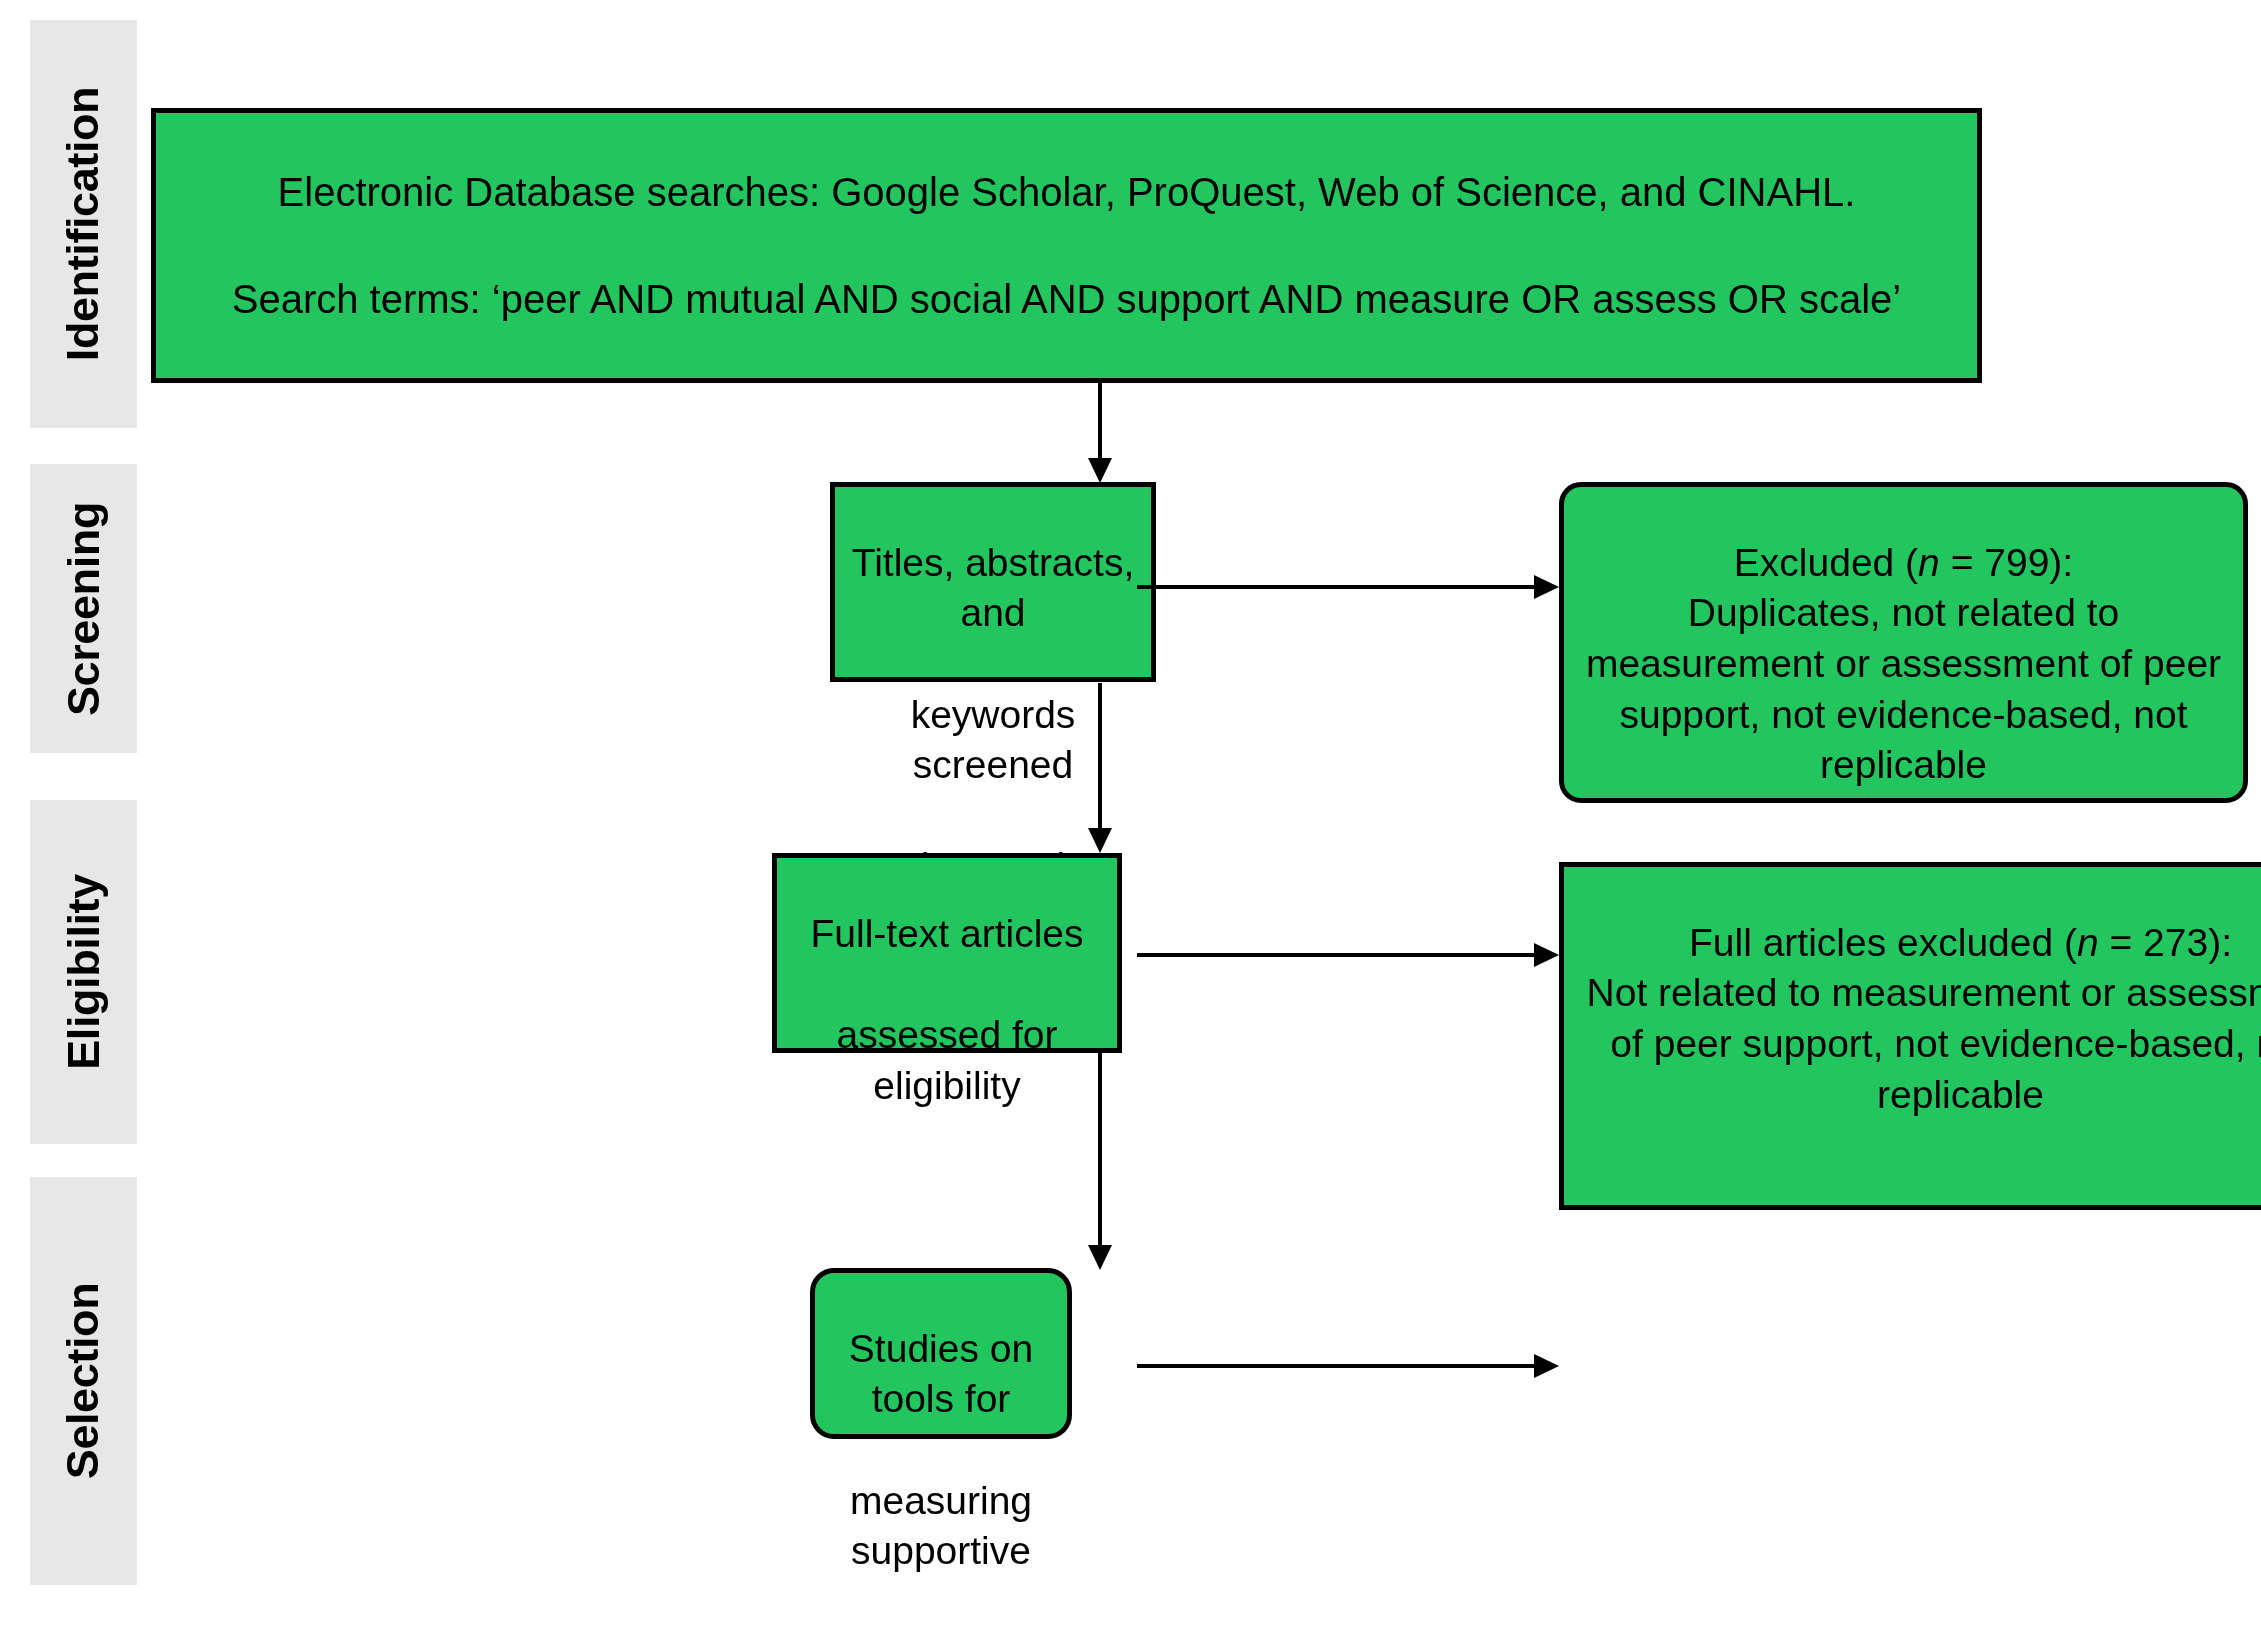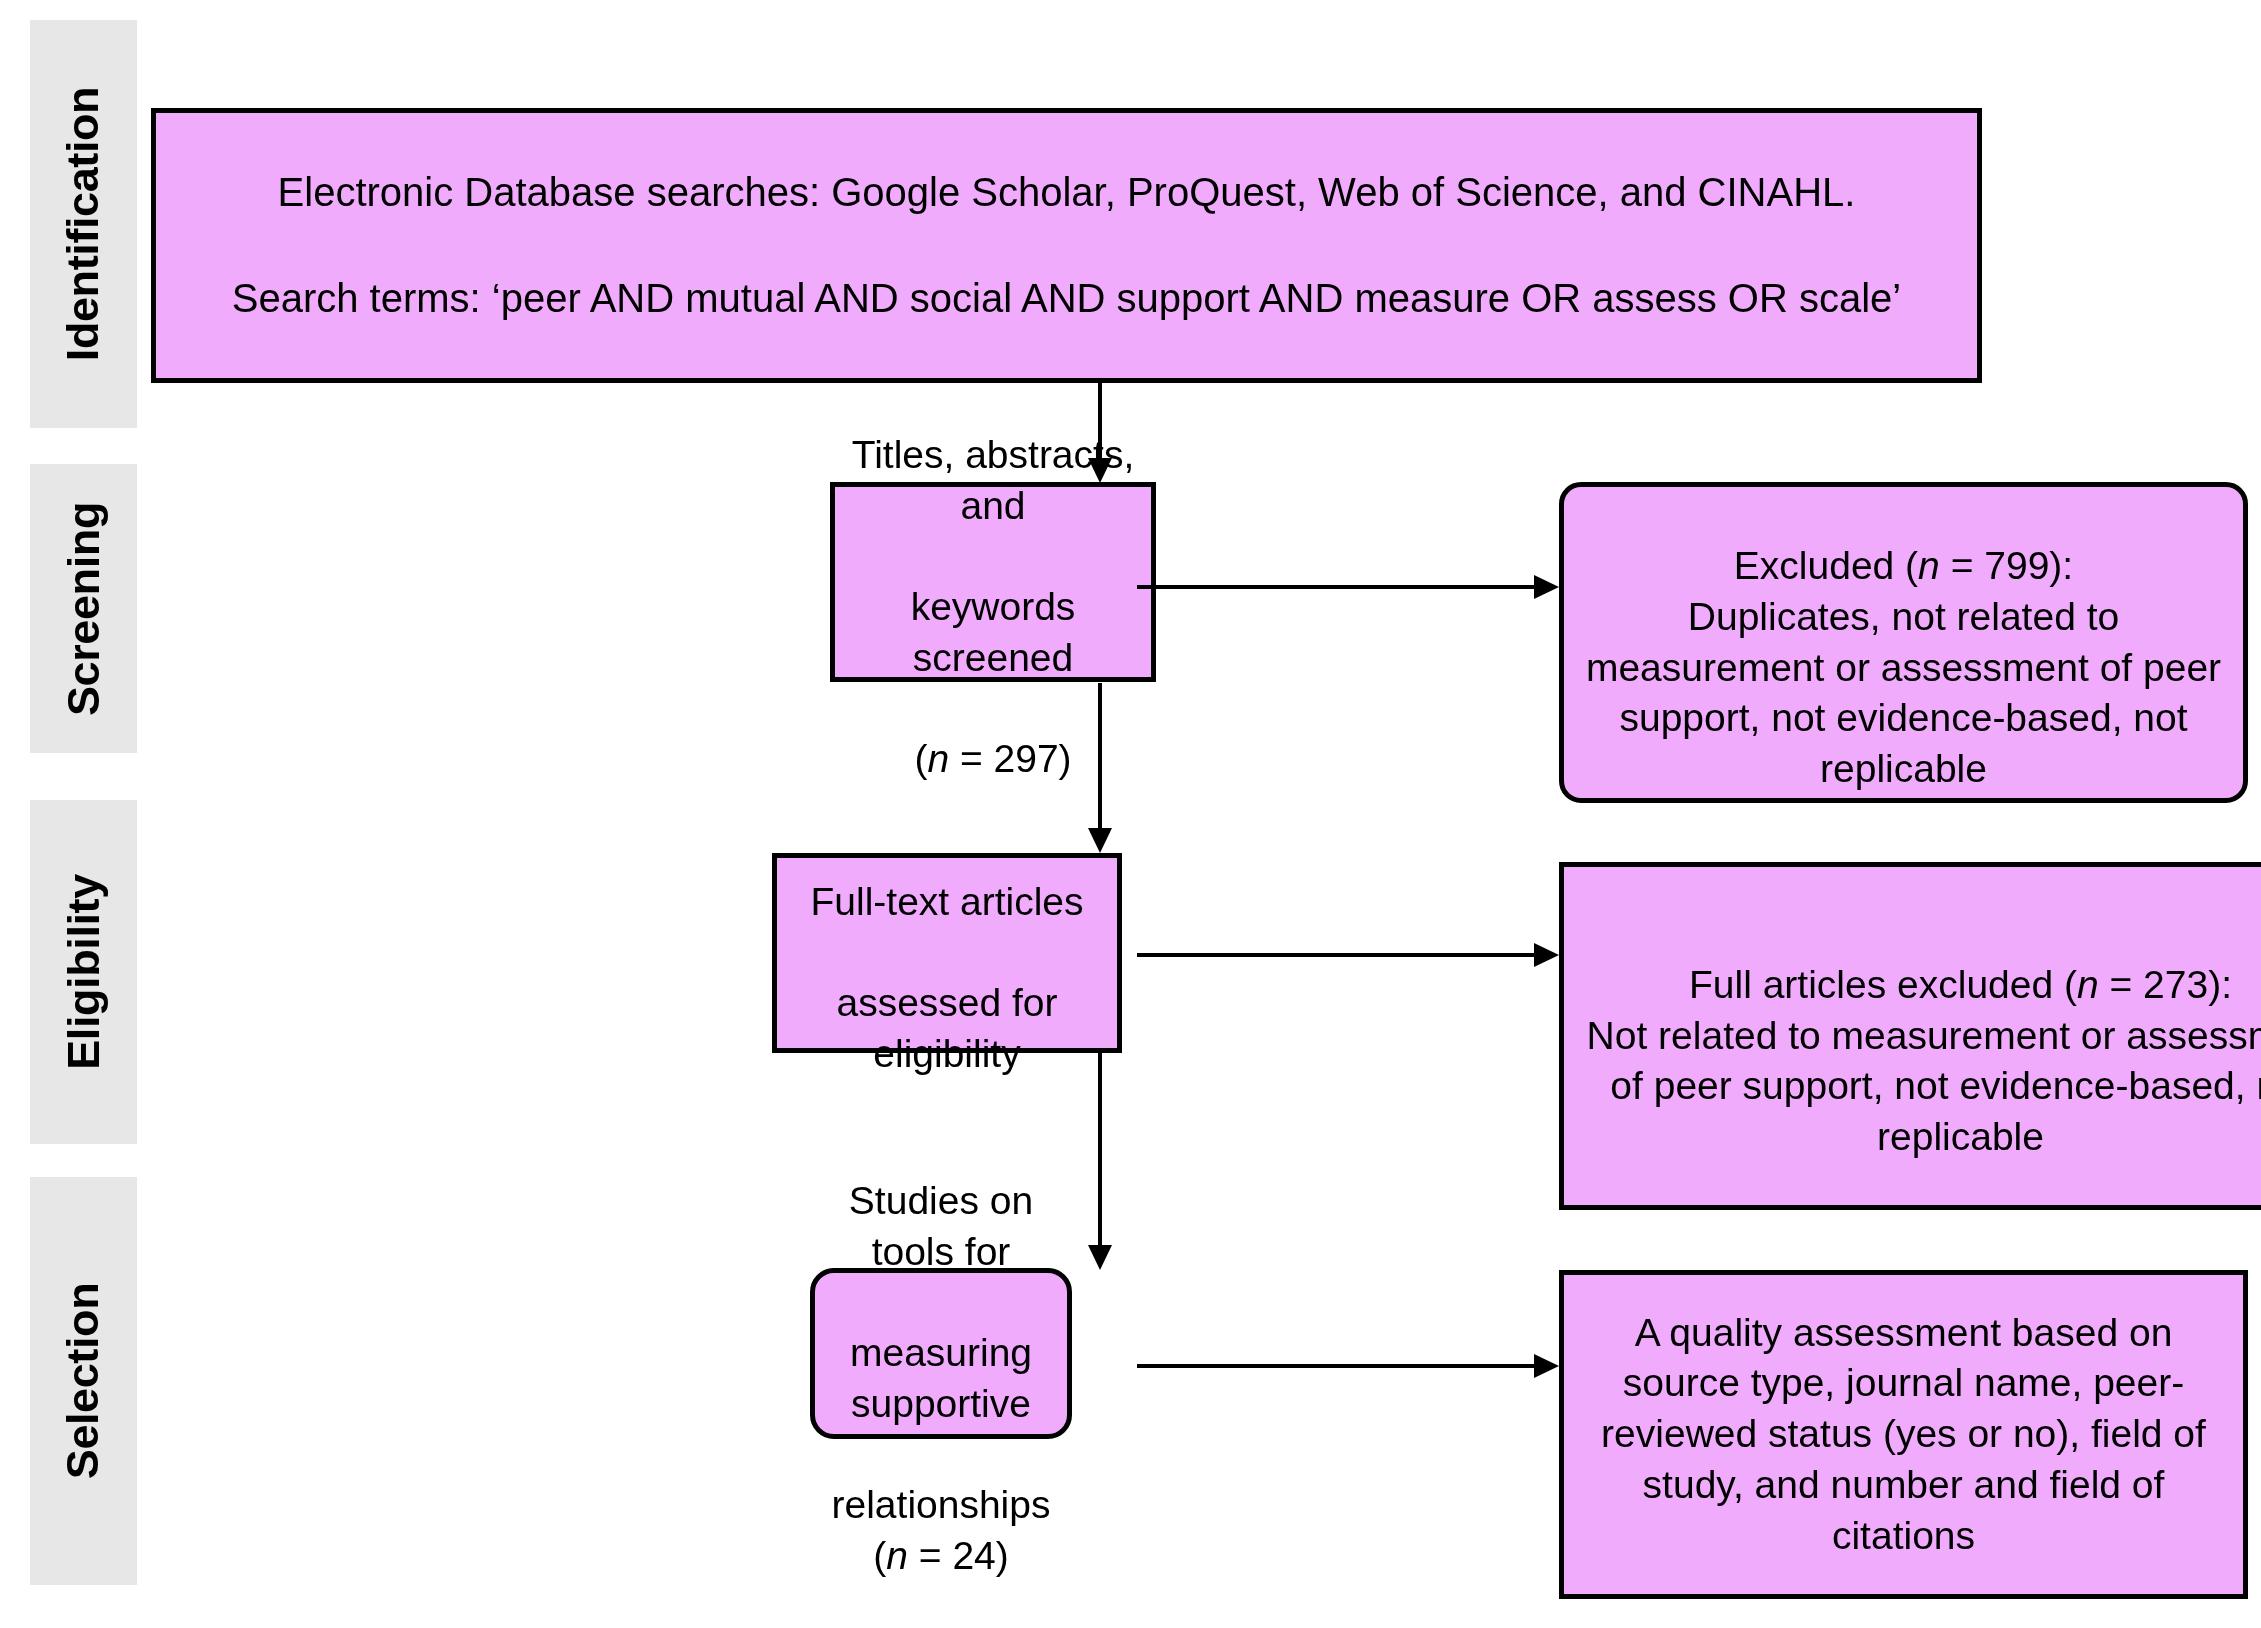--- a/index.html
+++ b/index.html
@@ -34,23 +34,23 @@
     letter-spacing: -0.4px;
     color: #000000;
     font-family: "Liberation Sans", "DejaVu Sans", sans-serif;
   }
 
   
   .flow-box {
     position: absolute;
     box-sizing: border-box;
     border: 5.1px solid #000000;
-    background: #f0abfc;
+    background: #22c55e;
     display: flex;
-    align-items: center;
+    align-items: flex-start;
     justify-content: center;
     text-align: center;
     color: #000000;
   }
   .flow-box .box-text {
     display: block;
     width: 100%;
     padding: 0 7.3px;
     box-sizing: border-box;
     font-size: 39px;
@@ -167,18 +167,15 @@
     <span class="box-text">
       <span>Studies on tools for</span><br>
       <span>measuring supportive</span><br>
       <span><span>relationships (</span><em class="var">n</em><span> = 24)</span></span>
     </span>
   </div>
 
   <div class="h-line" style="left:1137px; top:1364px; width:401px;"></div>
   <div class="h-arrowhead" style="left:1534px; top:1354px;"></div>
 
-  <div class="flow-box" style="left:1559px; top:1270px; width:689px; height:329px;">
-    <span class="box-text">A quality assessment based on source type, journal name, peer-reviewed status (yes or no), field of study, and number and field of citations</span>
-  </div>
 
 </div>
 
 
 </body></html>

